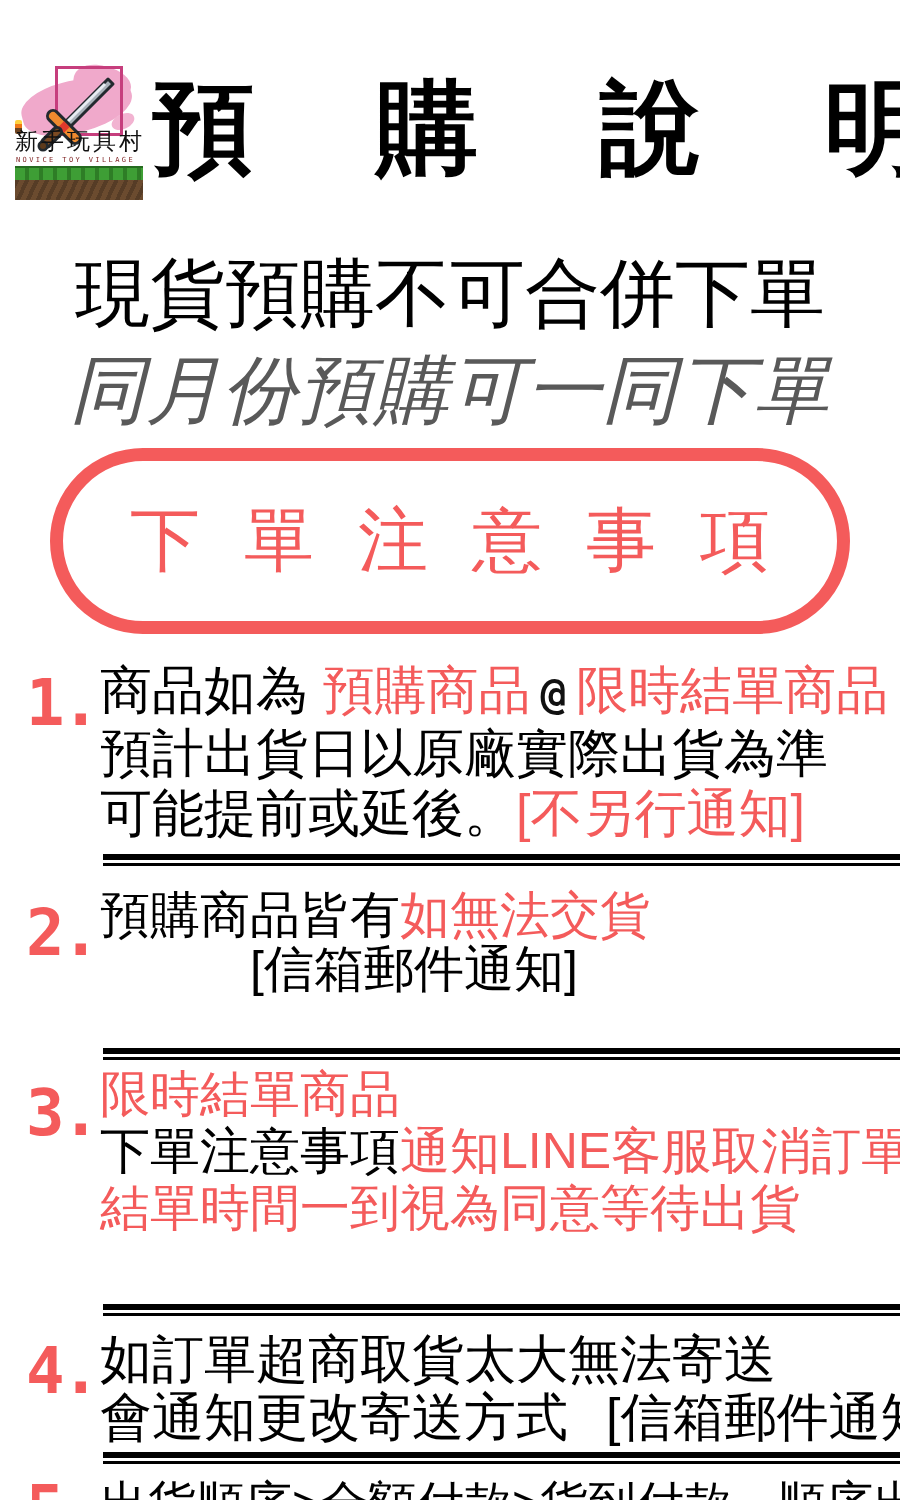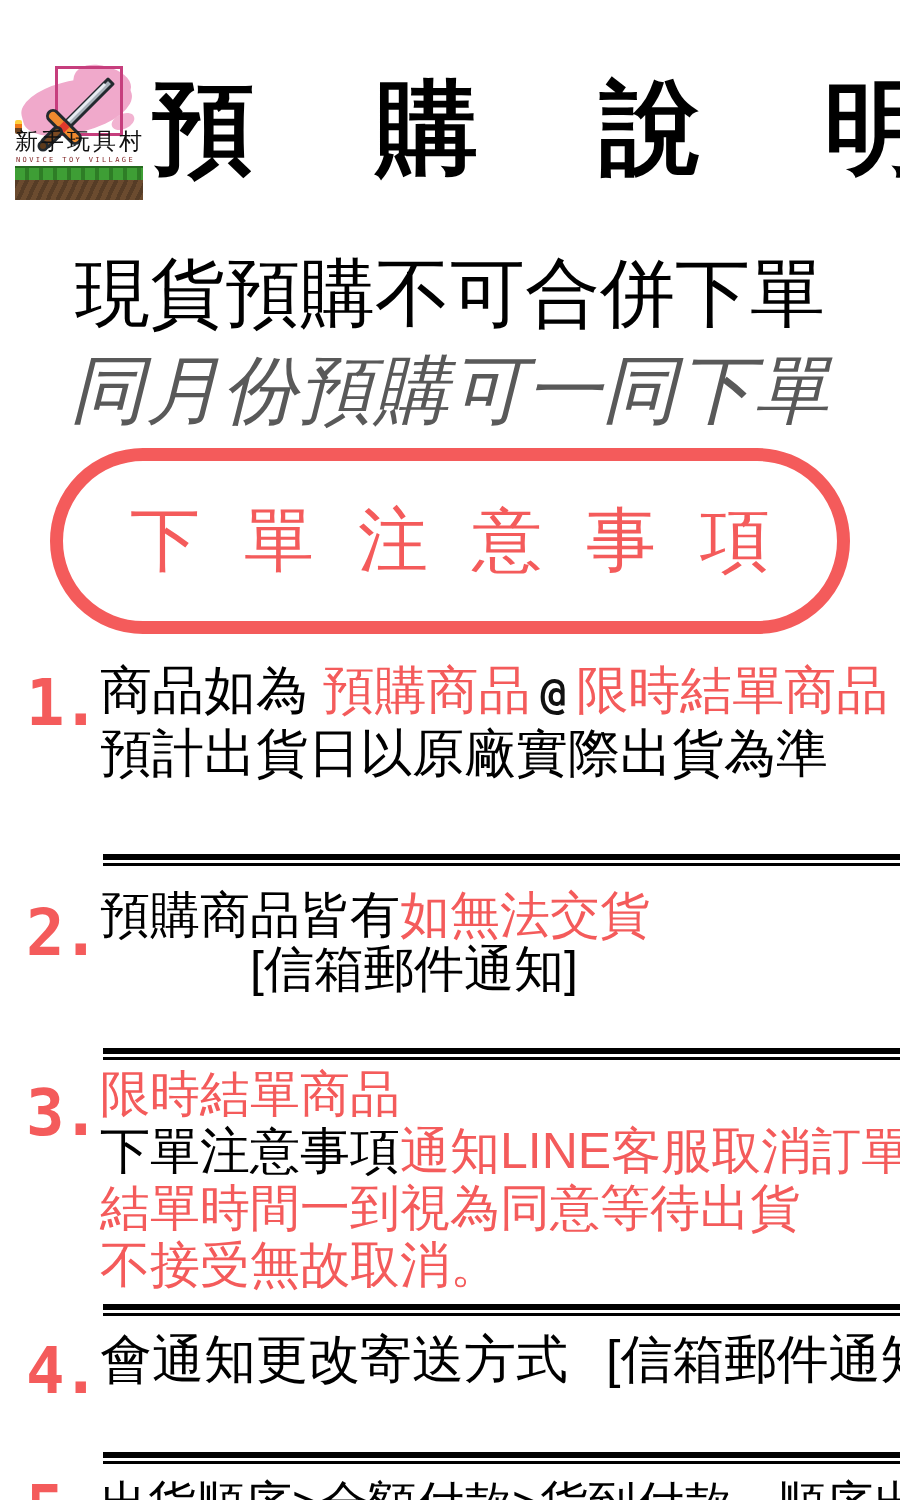--- a/index.html
+++ b/index.html
@@ -104,45 +104,48 @@
   <div class="num" id="num2">2.</div>
   <div class="num" id="num3">3.</div>
   <div class="num" id="num4">4.</div>
   <div class="num" id="num5">5.</div>
 
   <div class="item" id="item1">
     <div class="line">
       <span>商品如為 </span><span class="r">預購商品</span><span class="at">@</span><span class="r">限時結單商品</span>
     </div>
     <div class="line">預計出貨日以原廠實際出貨為準</div>
+    <div class="line">
+      <span>可能提前或延後。</span><span class="r">[不另行通知]</span>
+    </div>
   </div>
 
   <div class="divider" id="div1"></div>
 
   <div class="item" id="item2">
     <div class="line">
       <span>預購商品皆有</span><span class="r">如無法交貨</span>
     </div>
     <div class="line indent">[信箱郵件通知]</div>
   </div>
 
   <div class="divider" id="div2"></div>
 
   <div class="item" id="item3">
     <div class="line r">限時結單商品</div>
     <div class="line">
       <span>下單注意事項</span><span class="r">通知LINE客服取消訂單</span>
     </div>
     <div class="line r">結單時間一到視為同意等待出貨</div>
-    <div class="line r">不接受無故取消。</div>
   </div>
 
   <div class="divider" id="div3"></div>
 
   <div class="item" id="item4">
+    <div class="line">如訂單超商取貨太大無法寄送</div>
     <div class="line">
       <span>會通知更改寄送方式</span><span class="gap">[信箱郵件通知]</span>
     </div>
   </div>
 
   <div class="divider" id="div4"></div>
 
   <div class="item" id="item5">
     <div class="line">出貨順序&gt;全額付款&gt;貨到付款 --順序出貨</div>
   </div>

